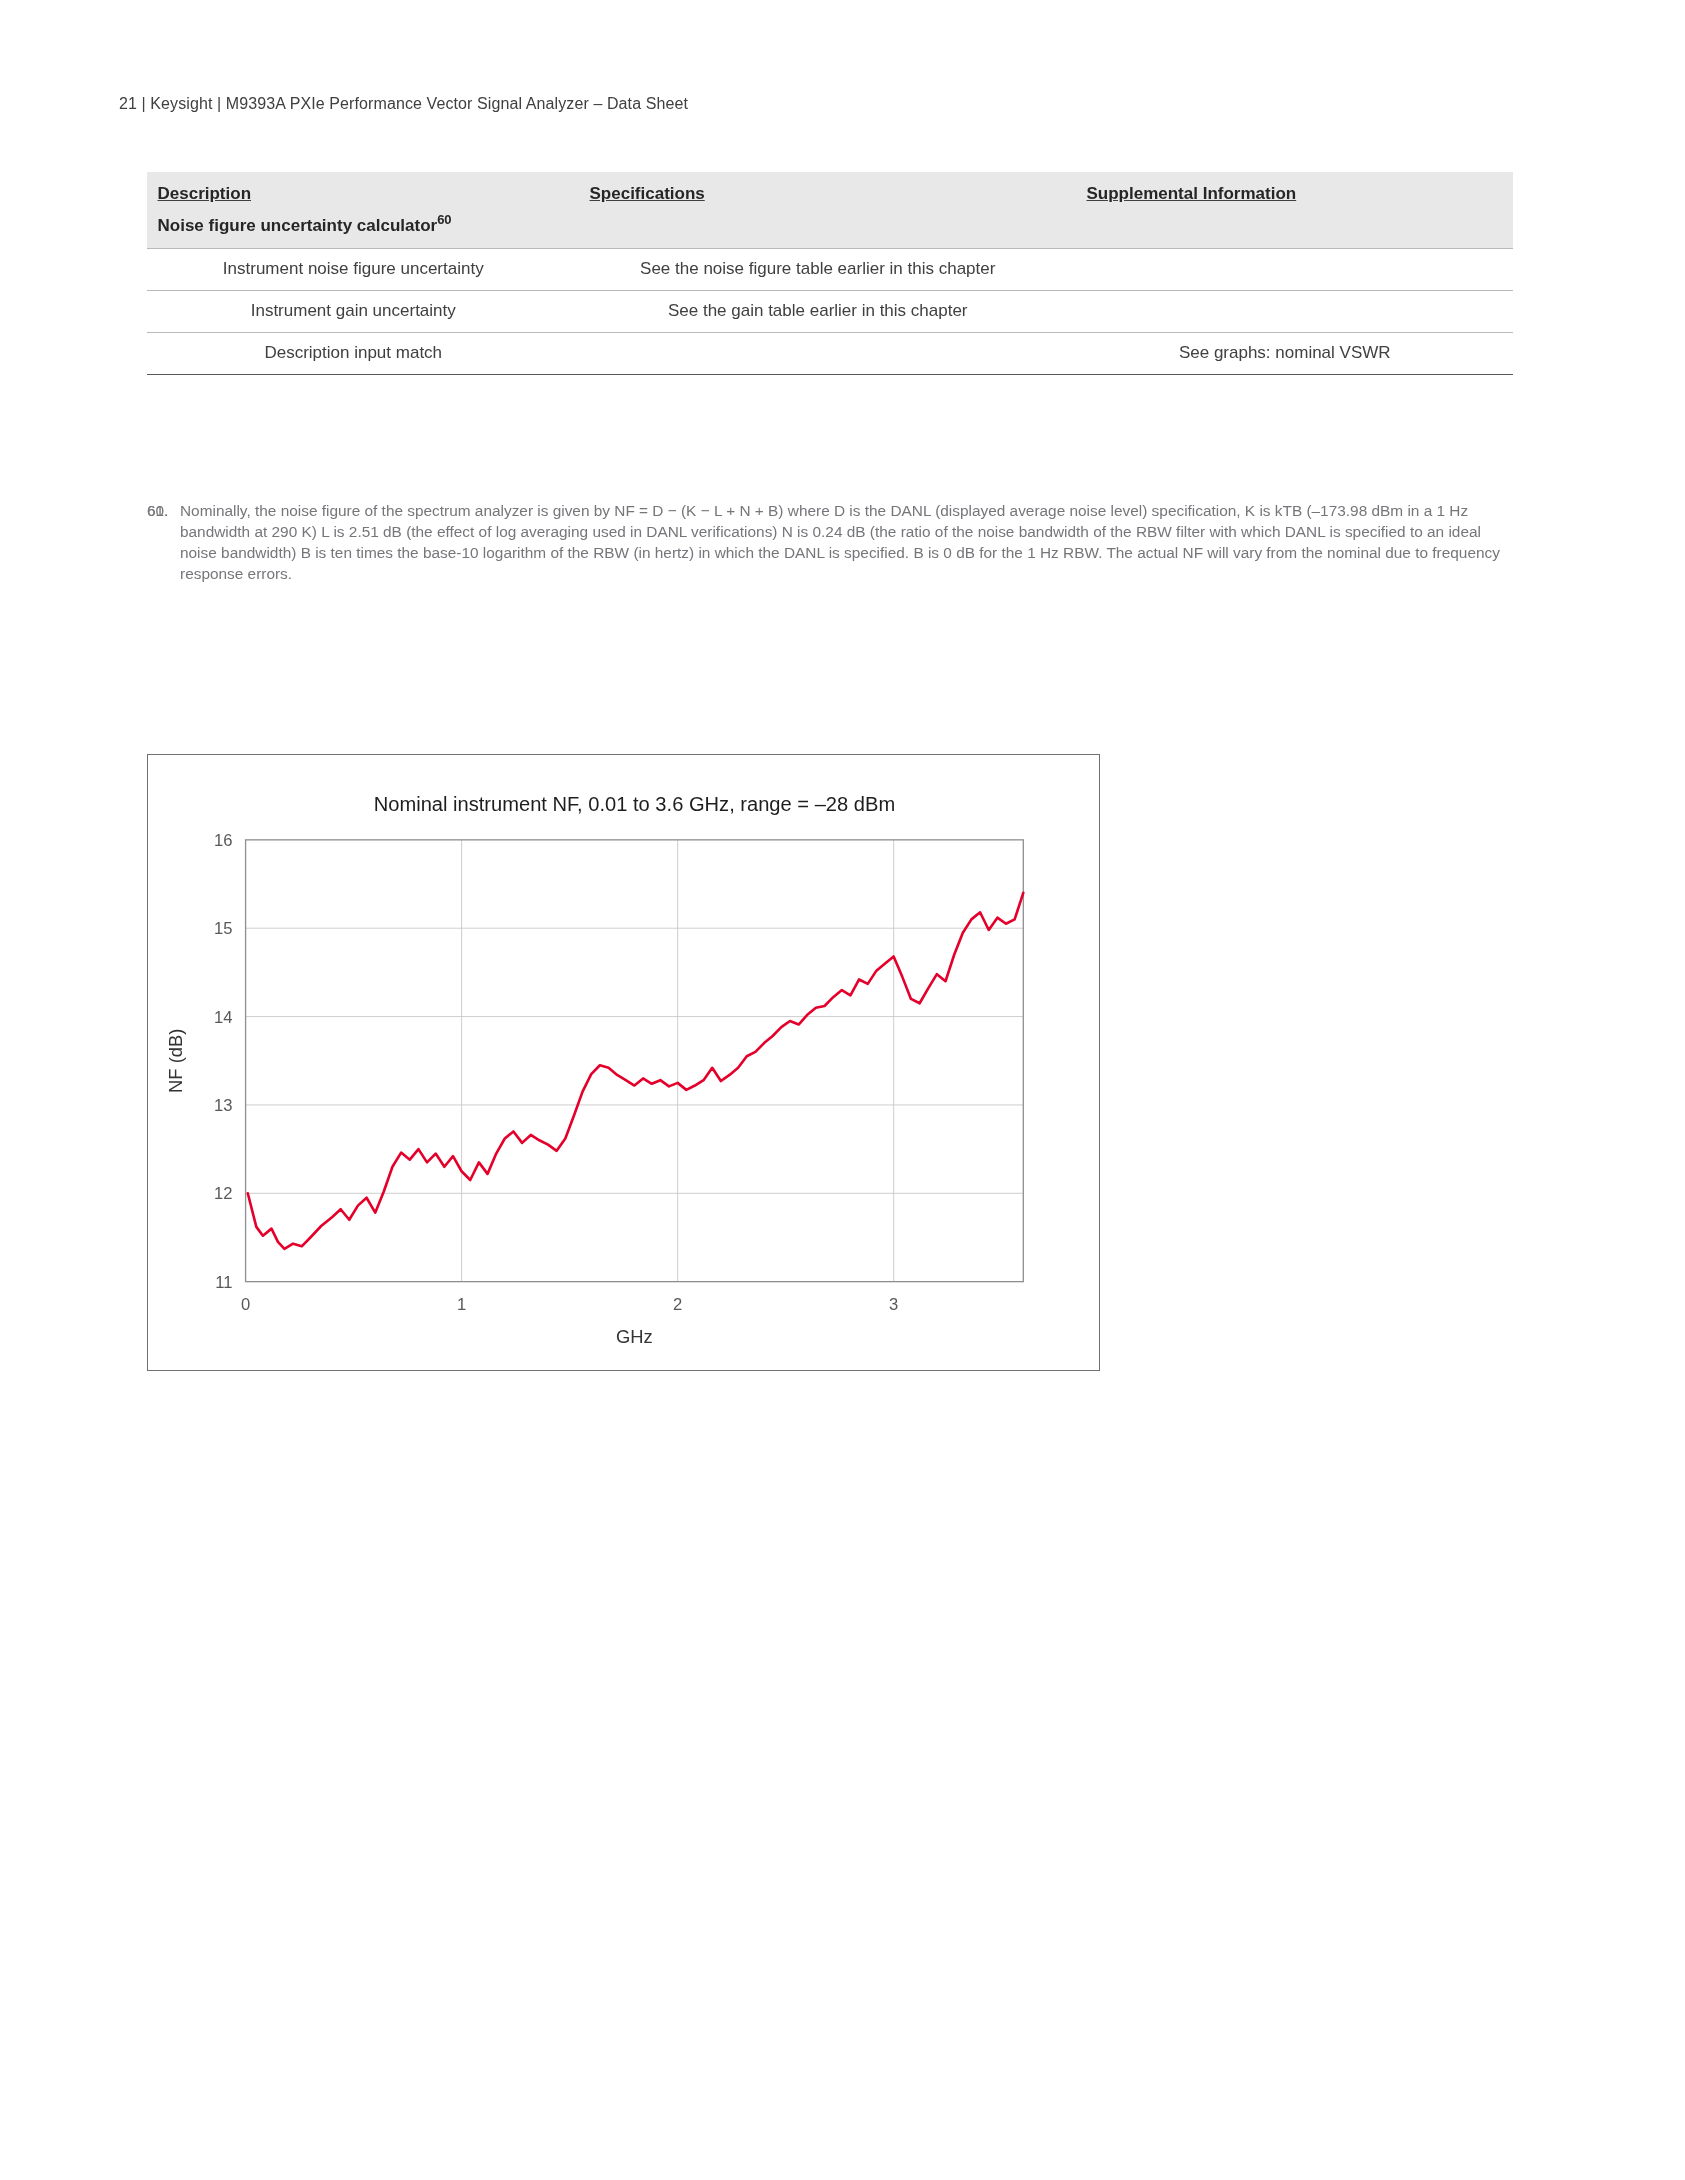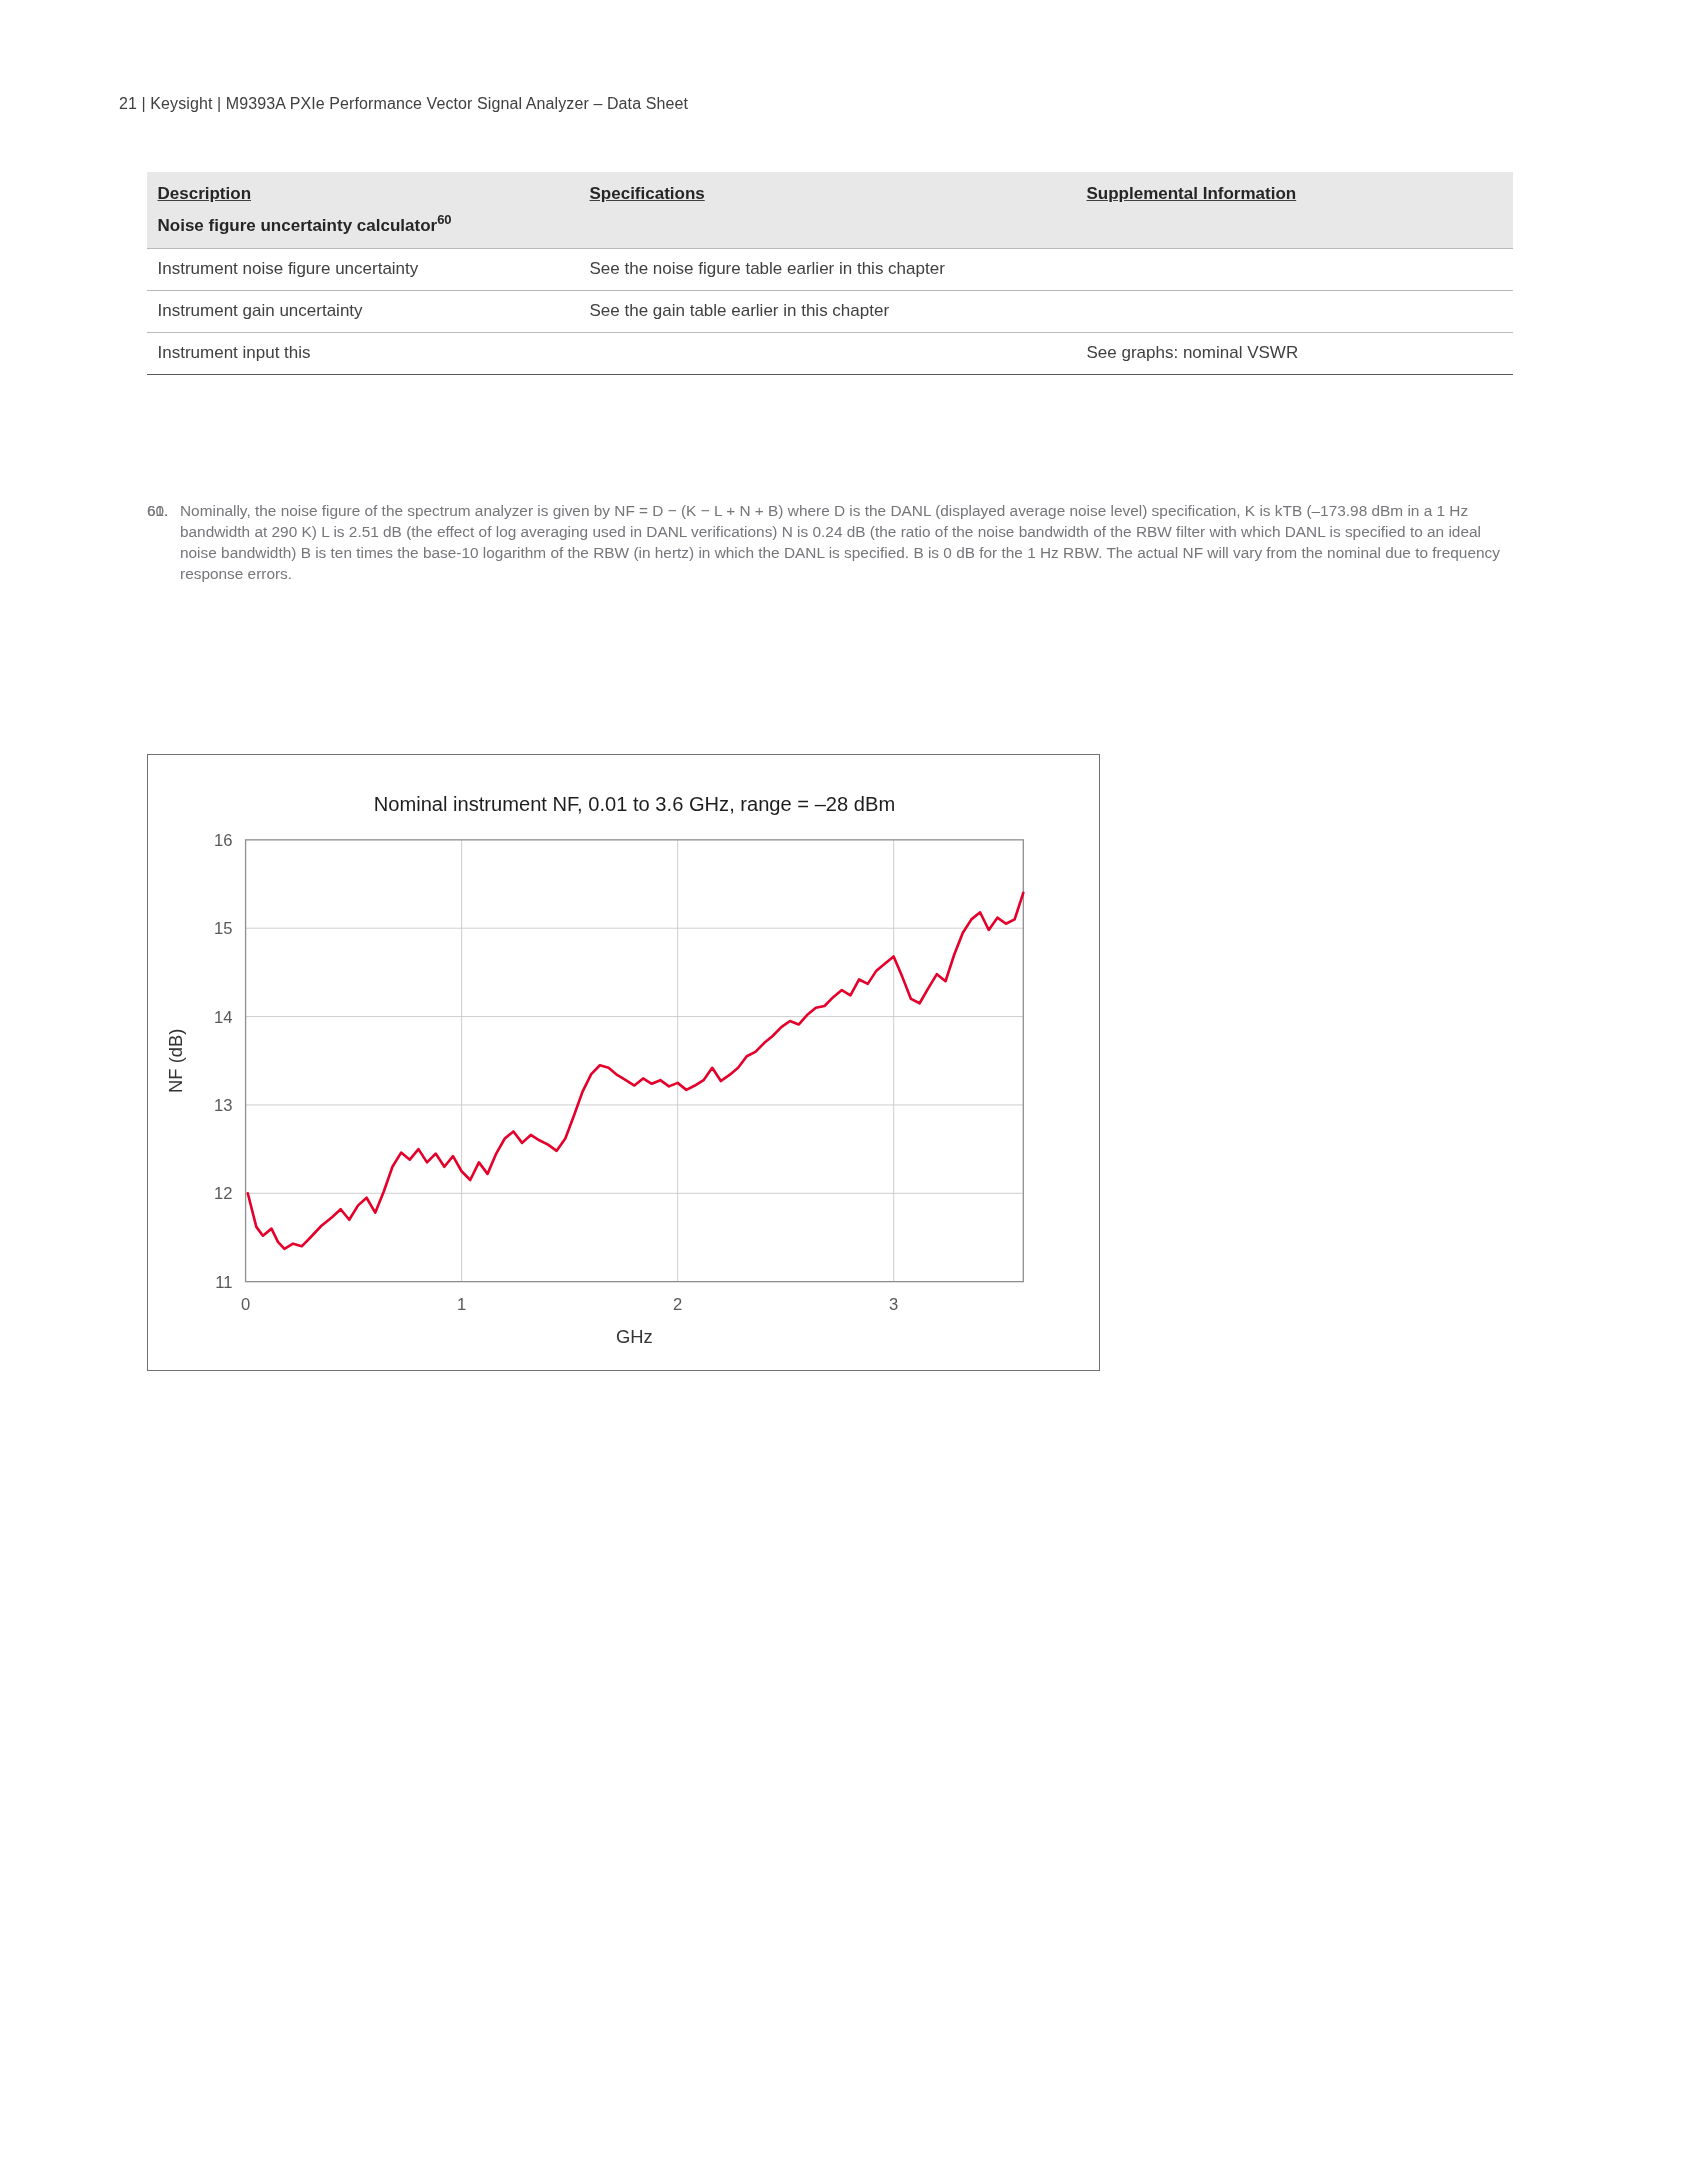--- a/index.html
+++ b/index.html
@@ -48,20 +48,21 @@
     padding: 11.4px 0 0 10.5px;
     font-weight: bold;
     color: #262626;
   }
   sup { font-size: 13px; vertical-align: super; line-height: 0; }
   .trow {
     display: grid;
     grid-template-columns: 432px 497px 437px;
     padding: 8.8px 0 9.7px 0;
     border-top: 0.9px solid #b9b9b9;
+    text-align: center;
   }
   .trow > div {
     padding-left: 10.5px;
     padding-right: 30px;
     line-height: 1.32;
   }
   .trow.tall > div { line-height: 1.6; }
   
   .footnotes {
     position: absolute;
@@ -113,21 +114,21 @@
     </div>
 
     <div class="trow">
       <div>Instrument gain uncertainty</div>
       <div>See the gain table earlier in this chapter</div>
       <div></div>
     </div>
 
 
     <div class="trow">
-      <div>Instrument input this</div>
+      <div>Description input match</div>
       <div></div>
       <div>See graphs: nominal VSWR</div>
     </div>
   </div>
 
   <div class="footnotes">
     <div class="footnote">
       <span class="fn-num">60.</span>
     </div>
     <div class="footnote">

